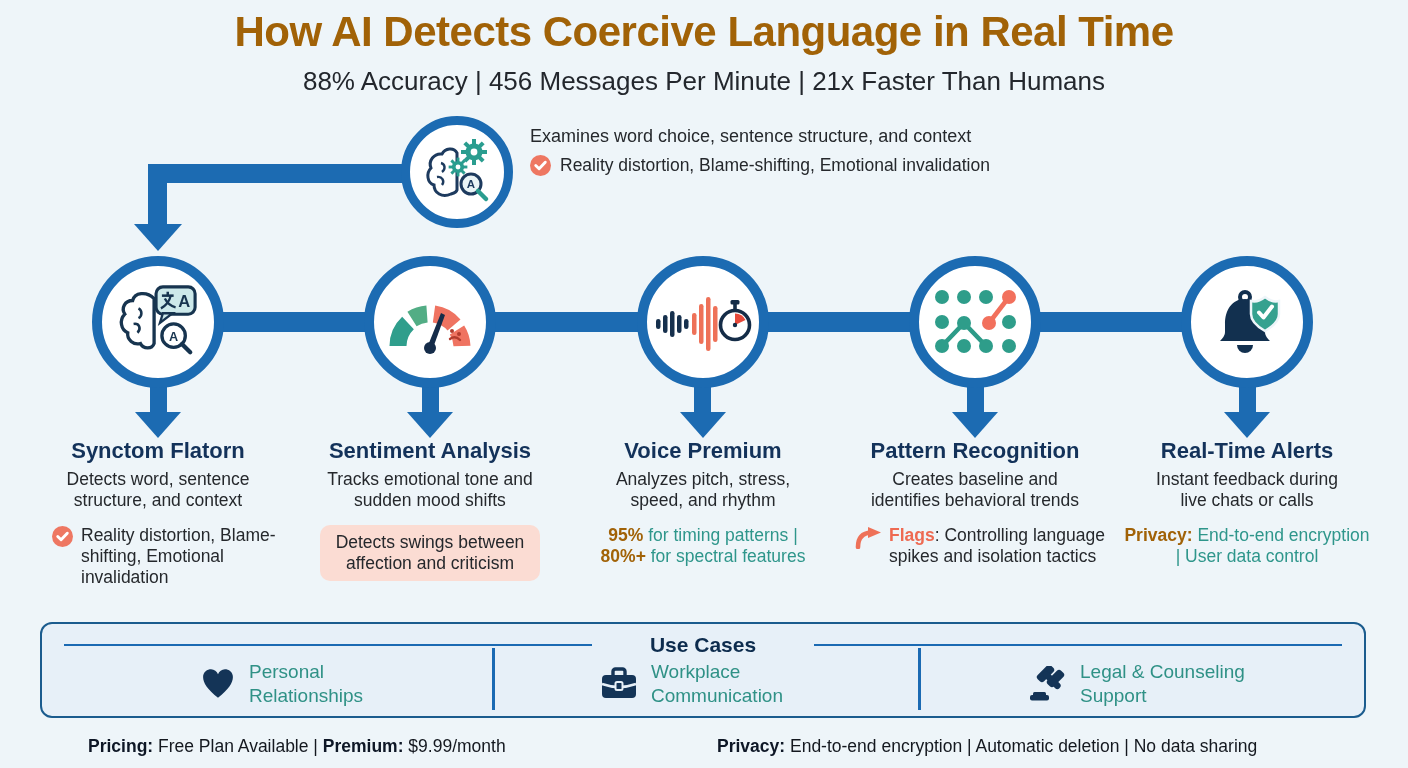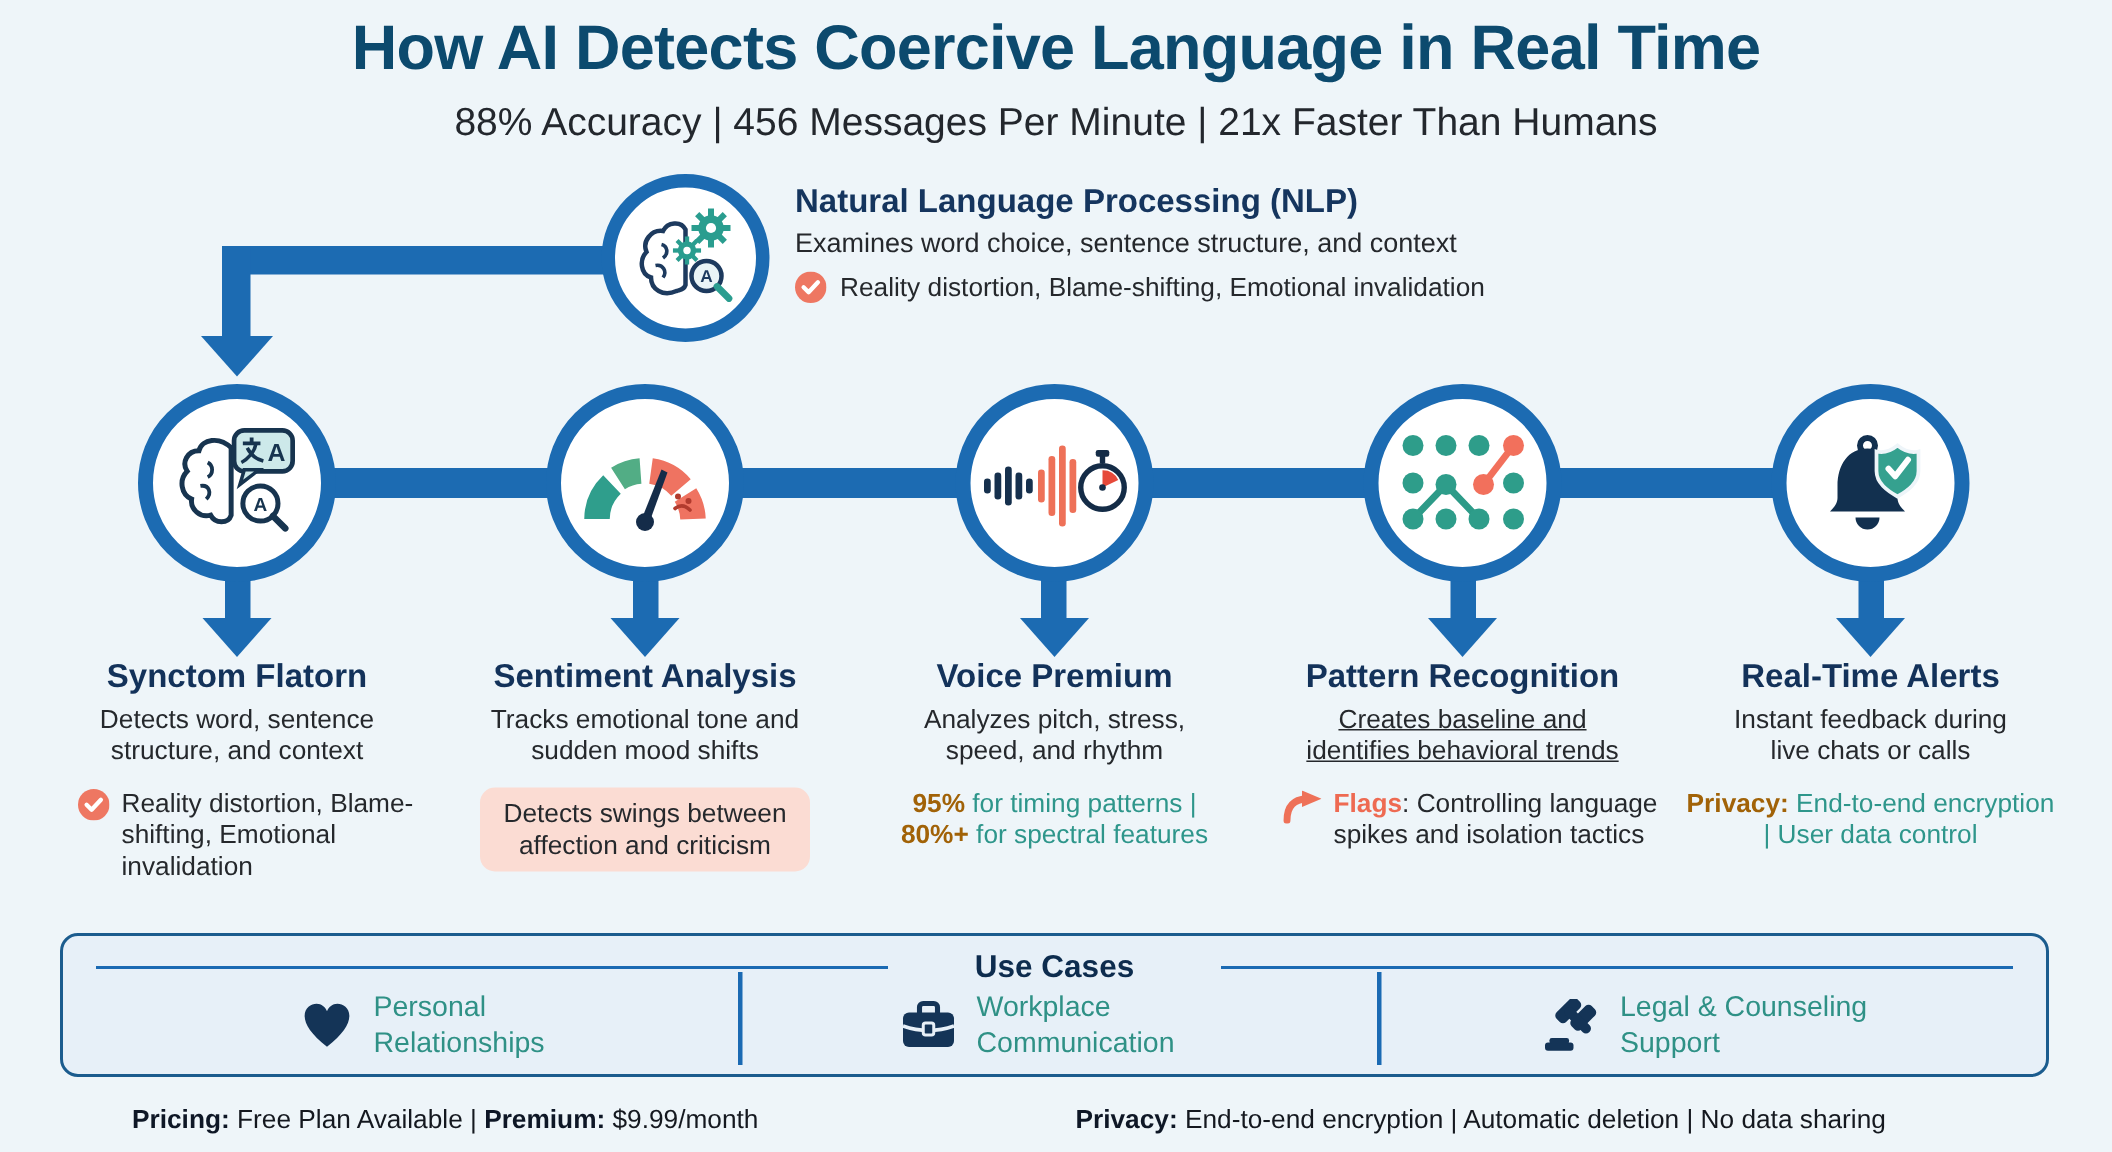--- a/index.html
+++ b/index.html
@@ -4,21 +4,21 @@
 <style>
   html,body{margin:0;padding:0;}
   .canvas{
     position:relative; width:1408px; height:768px;
     background:#eef5f9; overflow:hidden;
     font-family:"Liberation Sans", sans-serif;
   }
   .abs{position:absolute;}
   
   .title{top:8px; left:0; width:100%; text-align:center;
-    font-size:42px; font-weight:bold; color:#0c4a6e; letter-spacing:-0.5px;}
+    font-size:42px; font-weight:bold; color:#a16207; letter-spacing:-0.5px;}
   .subtitle{top:66px; left:0; width:100%; text-align:center;
     font-size:26px; color:#23272d;}
   
   .blue{background:#1c6bb2;}
   .elbow-h{left:148px; top:164px; width:260px; height:19px; border-top-left-radius:10px;}
   .elbow-v{left:148px; top:164px; width:19px; height:62px;}
   .elbow-head{left:134px; top:224px; width:0; height:0;
     border-left:24px solid transparent; border-right:24px solid transparent;
     border-top:27px solid #1c6bb2;}
   .main-line{left:158px; top:312px; width:1090px; height:20px; z-index:0;}
@@ -111,21 +111,20 @@
         <g transform="translate(50,48)">
           <circle r="10" fill="#eaf4f6" stroke="#1d3a5e" stroke-width="3"></circle>
           <text x="0" y="4.2" text-anchor="middle" font-size="11.5" font-weight="bold" fill="#1d3a5e" font-family="Liberation Sans, sans-serif">A</text>
           <line x1="7" y1="7" x2="15" y2="15" stroke="#2a9d8f" stroke-width="4.5" stroke-linecap="round"></line>
         </g>
       </svg>
     </span>
   </div>
 
   <div class="abs nlp-text">
-    <div class="nlp-title">Natural Language Processing (NLP)</div>
     <div class="nlp-desc">Examines word choice, sentence structure, and context</div>
     <div class="nlp-check">
       <span>
         <svg width="21" height="21" viewBox="0 0 22 22">
             <circle cx="11" cy="11" r="11" fill="#ee7762"></circle>
             <path d="M6,11 L9.5,14.5 L16,7.5" fill="none" stroke="#ffffff" stroke-width="3" stroke-linecap="round" stroke-linejoin="round"></path>
           </svg>
       </span>
       <span>Reality distortion, Blame-shifting, Emotional invalidation</span>
     </div>
@@ -278,21 +277,21 @@
     <div class="col-title">Voice Premium</div>
     <div class="col-desc" style="max-width:205px;">Analyzes pitch, stress, speed, and rhythm</div>
     <div class="detail">
       <div><span class="navy-b">95%</span><span class="tealtxt"> for timing patterns |</span></div>
       <div><span class="navy-b">80%+</span><span class="tealtxt"> for spectral features</span></div>
     </div>
   </div>
 
   <div class="abs col" style="left:845px;">
     <div class="col-title">Pattern Recognition</div>
-    <div class="col-desc" style="max-width:230px;text-decoration:underline;">Creates baseline and identifies behavioral trends</div>
+    <div class="col-desc" style="max-width:230px;">Creates baseline and identifies behavioral trends</div>
     <div class="detail detail-flex" style="padding-left:10px;">
       <span style="flex:none; margin-top:2px;">
         <svg width="26" height="22" viewBox="0 0 26 22">
           <path d="M3,20 C3,10 8,6 16,5.5" fill="none" stroke="#ee7158" stroke-width="4.6" stroke-linecap="round"></path>
           <polygon points="13,0 26,5.5 13,11" fill="#ee7158"></polygon>
         </svg>
       </span>
       <span style="max-width:220px;"><span class="salmon-b">Flags</span><span>: Controlling language spikes and isolation tactics</span></span>
     </div>
   </div>

